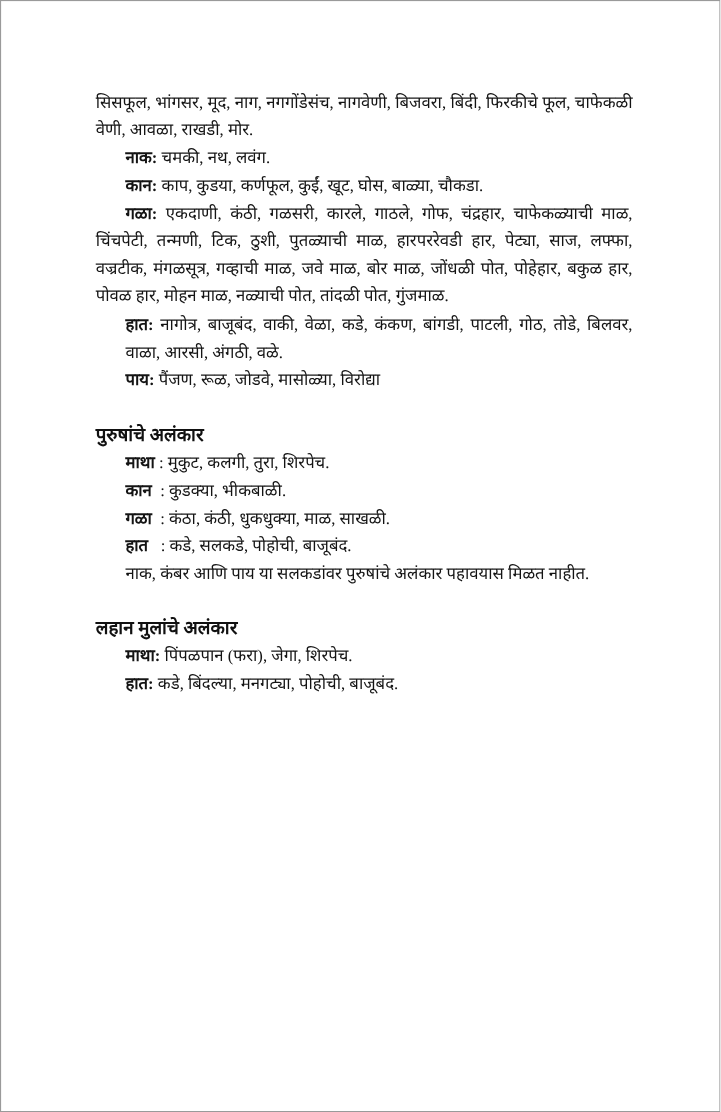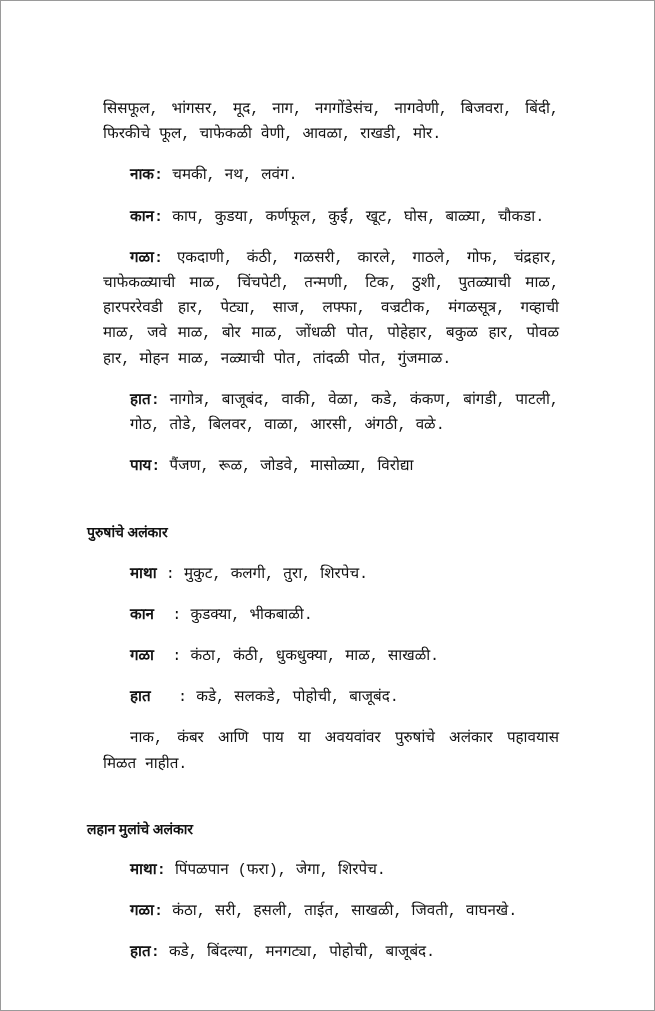--- a/index.html
+++ b/index.html
@@ -21,46 +21,46 @@
   }
   .content {
     position: absolute;
     left: 86px;
     top: 80px;
     width: 488px;
   }
 
   
   .para {
-    font-family: Liberation Mono, monospace;
+    font-family: Liberation Serif, serif;
     font-size: 15.2px;
     line-height: 25.2px;
     color: #141414;
     text-align: justify;
     text-justify: inter-word;
-    margin: 16px;
+    margin: 0;
     -webkit-font-smoothing: antialiased;
   }
   .para.last-line-left {
     text-align-last: left;
   }
   
   .entry {
     padding-left: 27px;
     text-indent: 0;
   }
   .flow-indent {
     text-indent: 27px;
   }
   .lbl {
     font-weight: bold;
   }
   .heading {
     font-family: "Liberation Serif", "DejaVu Serif", serif;
-    font-size: 14px;
+    font-size: 17px;
     line-height: 25.2px;
     font-weight: bold;
     color: #111111;
     margin: 0;
   }
   .gap-lg { height: 25px; }
   .gap-md { height: 24px; }
   .nowrap-pad { white-space: pre; }
 </style>
 </head>
@@ -87,29 +87,28 @@
     <p class="heading">पुरुषांचे अलंकार</p>
 
     <p class="para entry last-line-left"><span class="lbl">माथा</span><span class="nowrap-pad"> : </span><span>मुकुट, कलगी, तुरा, शिरपेच.</span></p>
 
     <p class="para entry last-line-left"><span class="lbl">कान</span><span class="nowrap-pad">  : </span><span>कुडक्या, भीकबाळी.</span></p>
 
     <p class="para entry last-line-left"><span class="lbl">गळा</span><span class="nowrap-pad">  : </span><span>कंठा, कंठी, धुकधुक्या, माळ, साखळी.</span></p>
 
     <p class="para entry last-line-left"><span class="lbl">हात</span><span class="nowrap-pad">   : </span><span>कडे, सलकडे, पोहोची, बाजूबंद.</span></p>
 
-    <p class="para flow-indent last-line-left">नाक, कंबर आणि पाय या अवयवांवर पुरुषांचे अलंकार पहावयास मिळत नाहीत.</p>
+    <p class="para flow-indent last-line-left">नाक, कंबर आणि पाय या सलकडांवर पुरुषांचे अलंकार पहावयास मिळत नाहीत.</p>
 
 
     <div class="gap-md"></div>
 
     <p class="heading">लहान मुलांचे अलंकार</p>
 
     <p class="para entry last-line-left"><span class="lbl">माथा:</span> <span>पिंपळपान (फरा), जेगा, शिरपेच.</span></p>
 
 
-    <p class="para entry last-line-left"><span class="lbl">गळा:</span> <span>कंठा, सरी, हसली, ताईत, साखळी, जिवती, वाघनखे.</span></p>
 
     <p class="para entry last-line-left"><span class="lbl">हात:</span> <span>कडे, बिंदल्या, मनगट्या, पोहोची, बाजूबंद.</span></p>
 
 
   </div>
 </div>
 
 </body></html>

